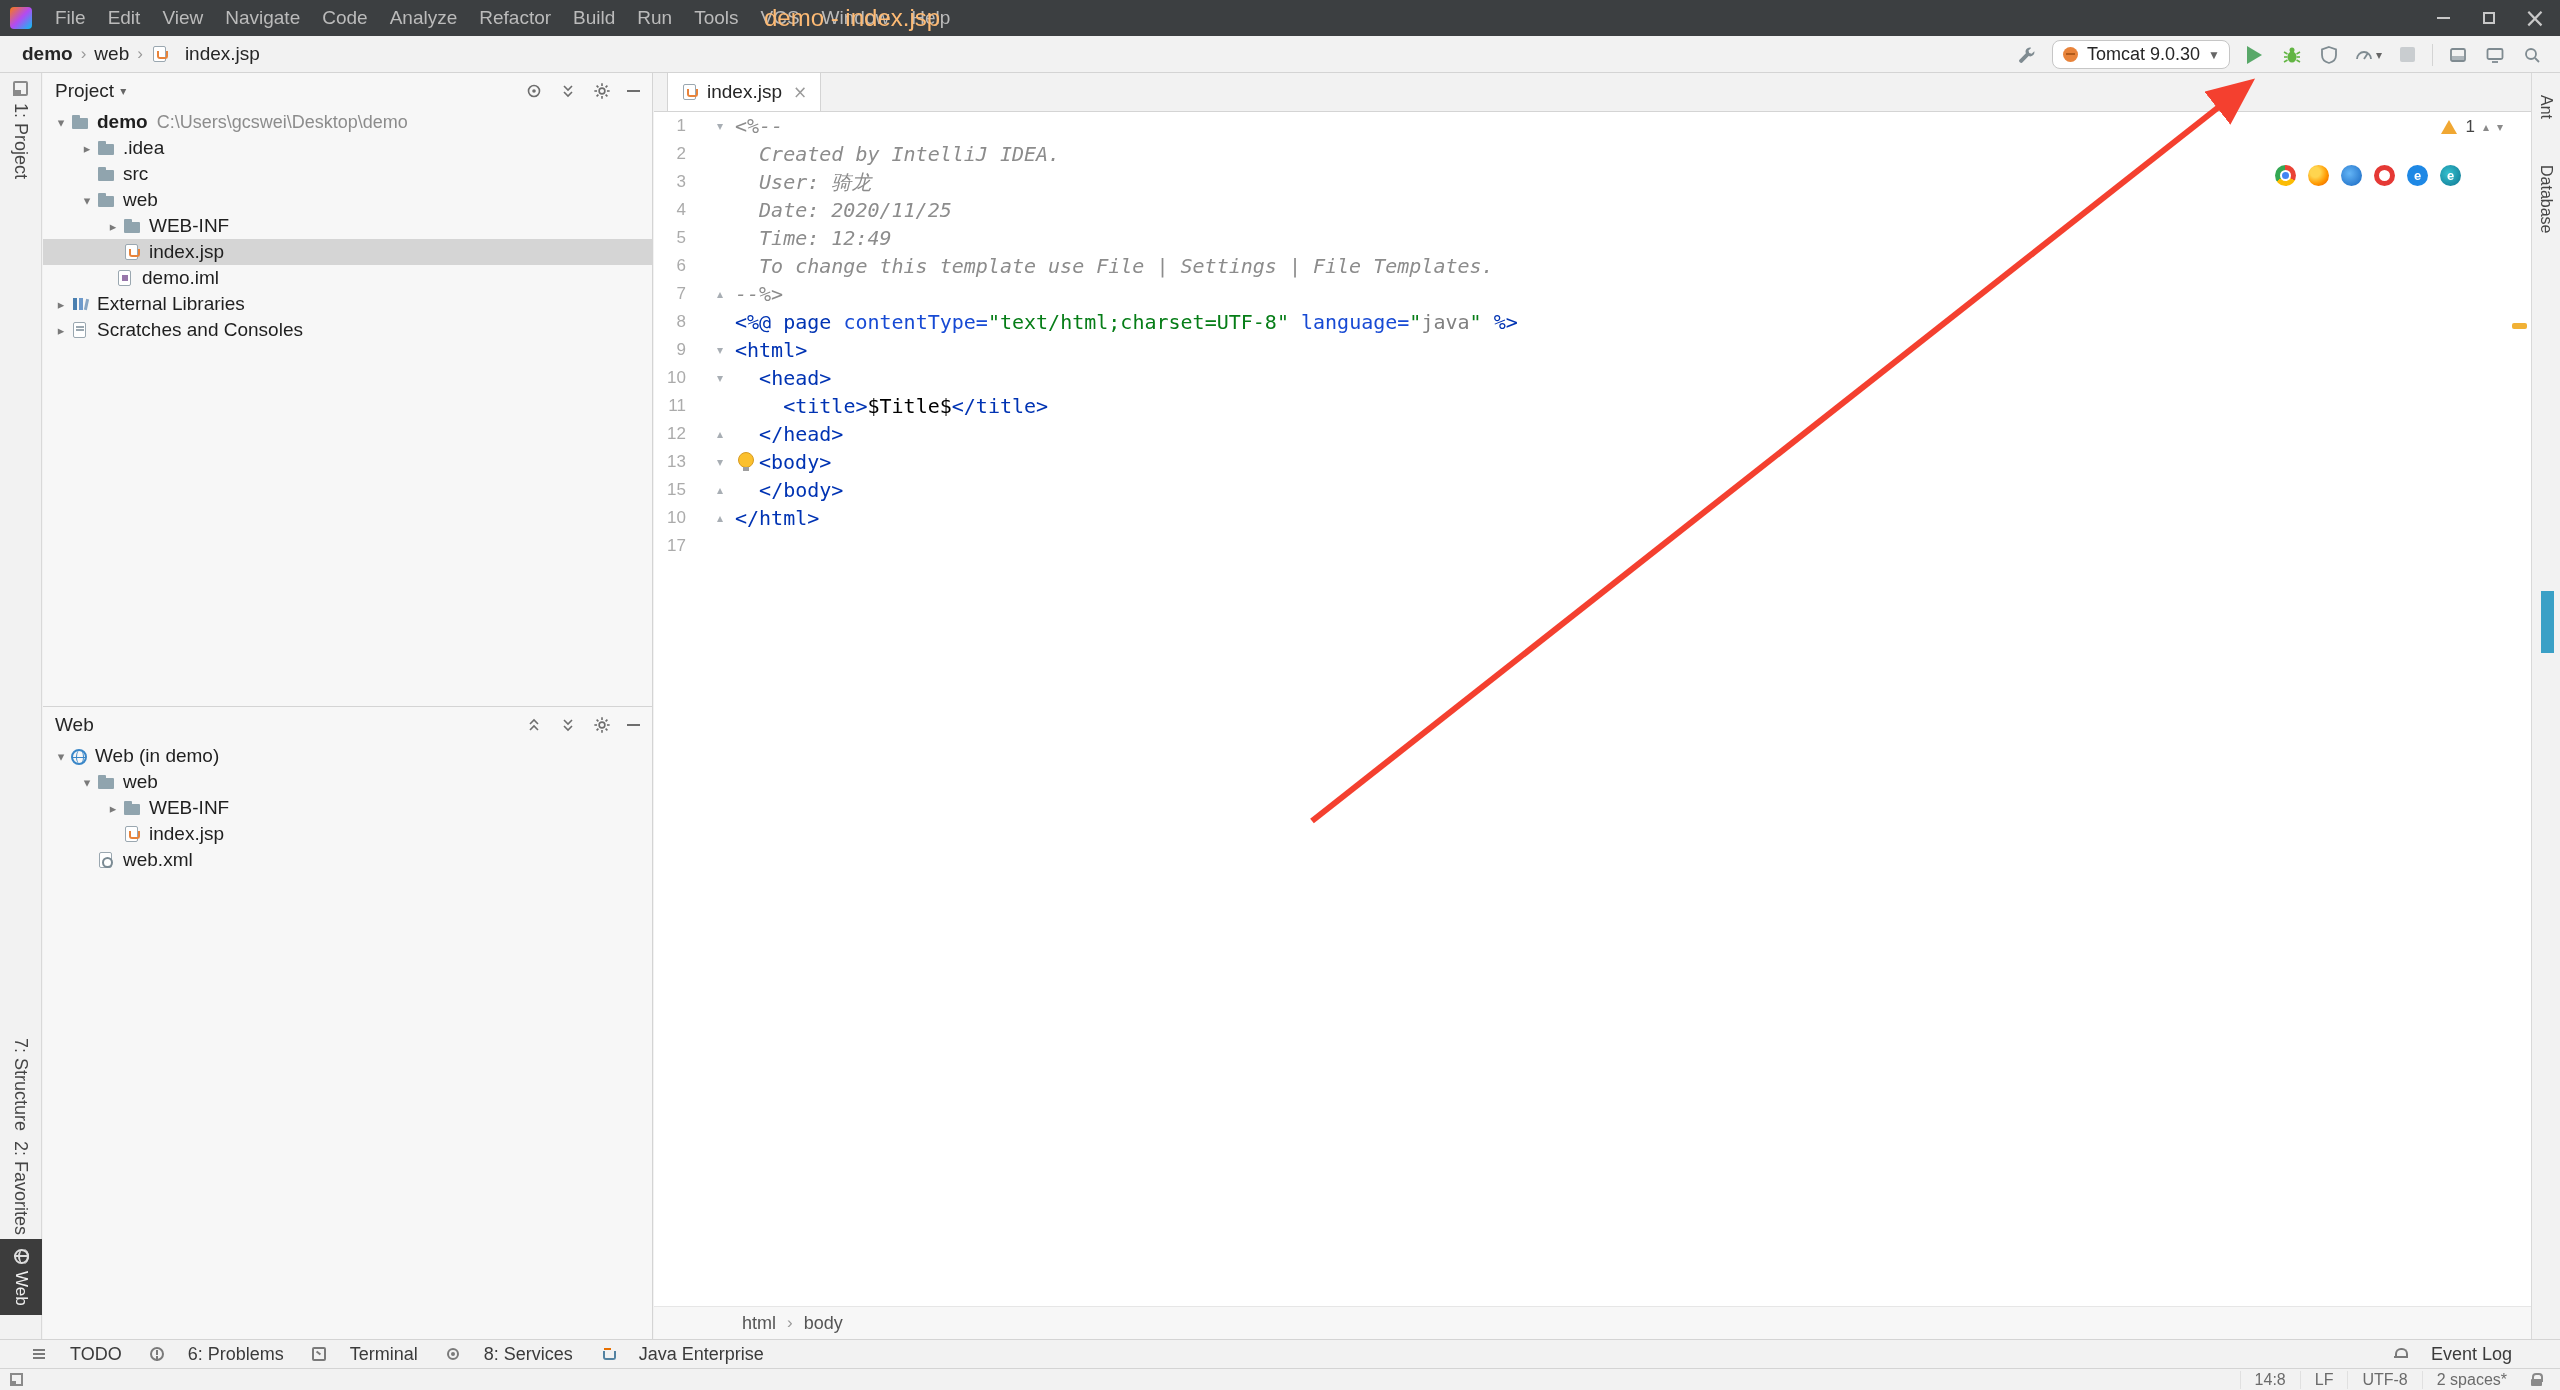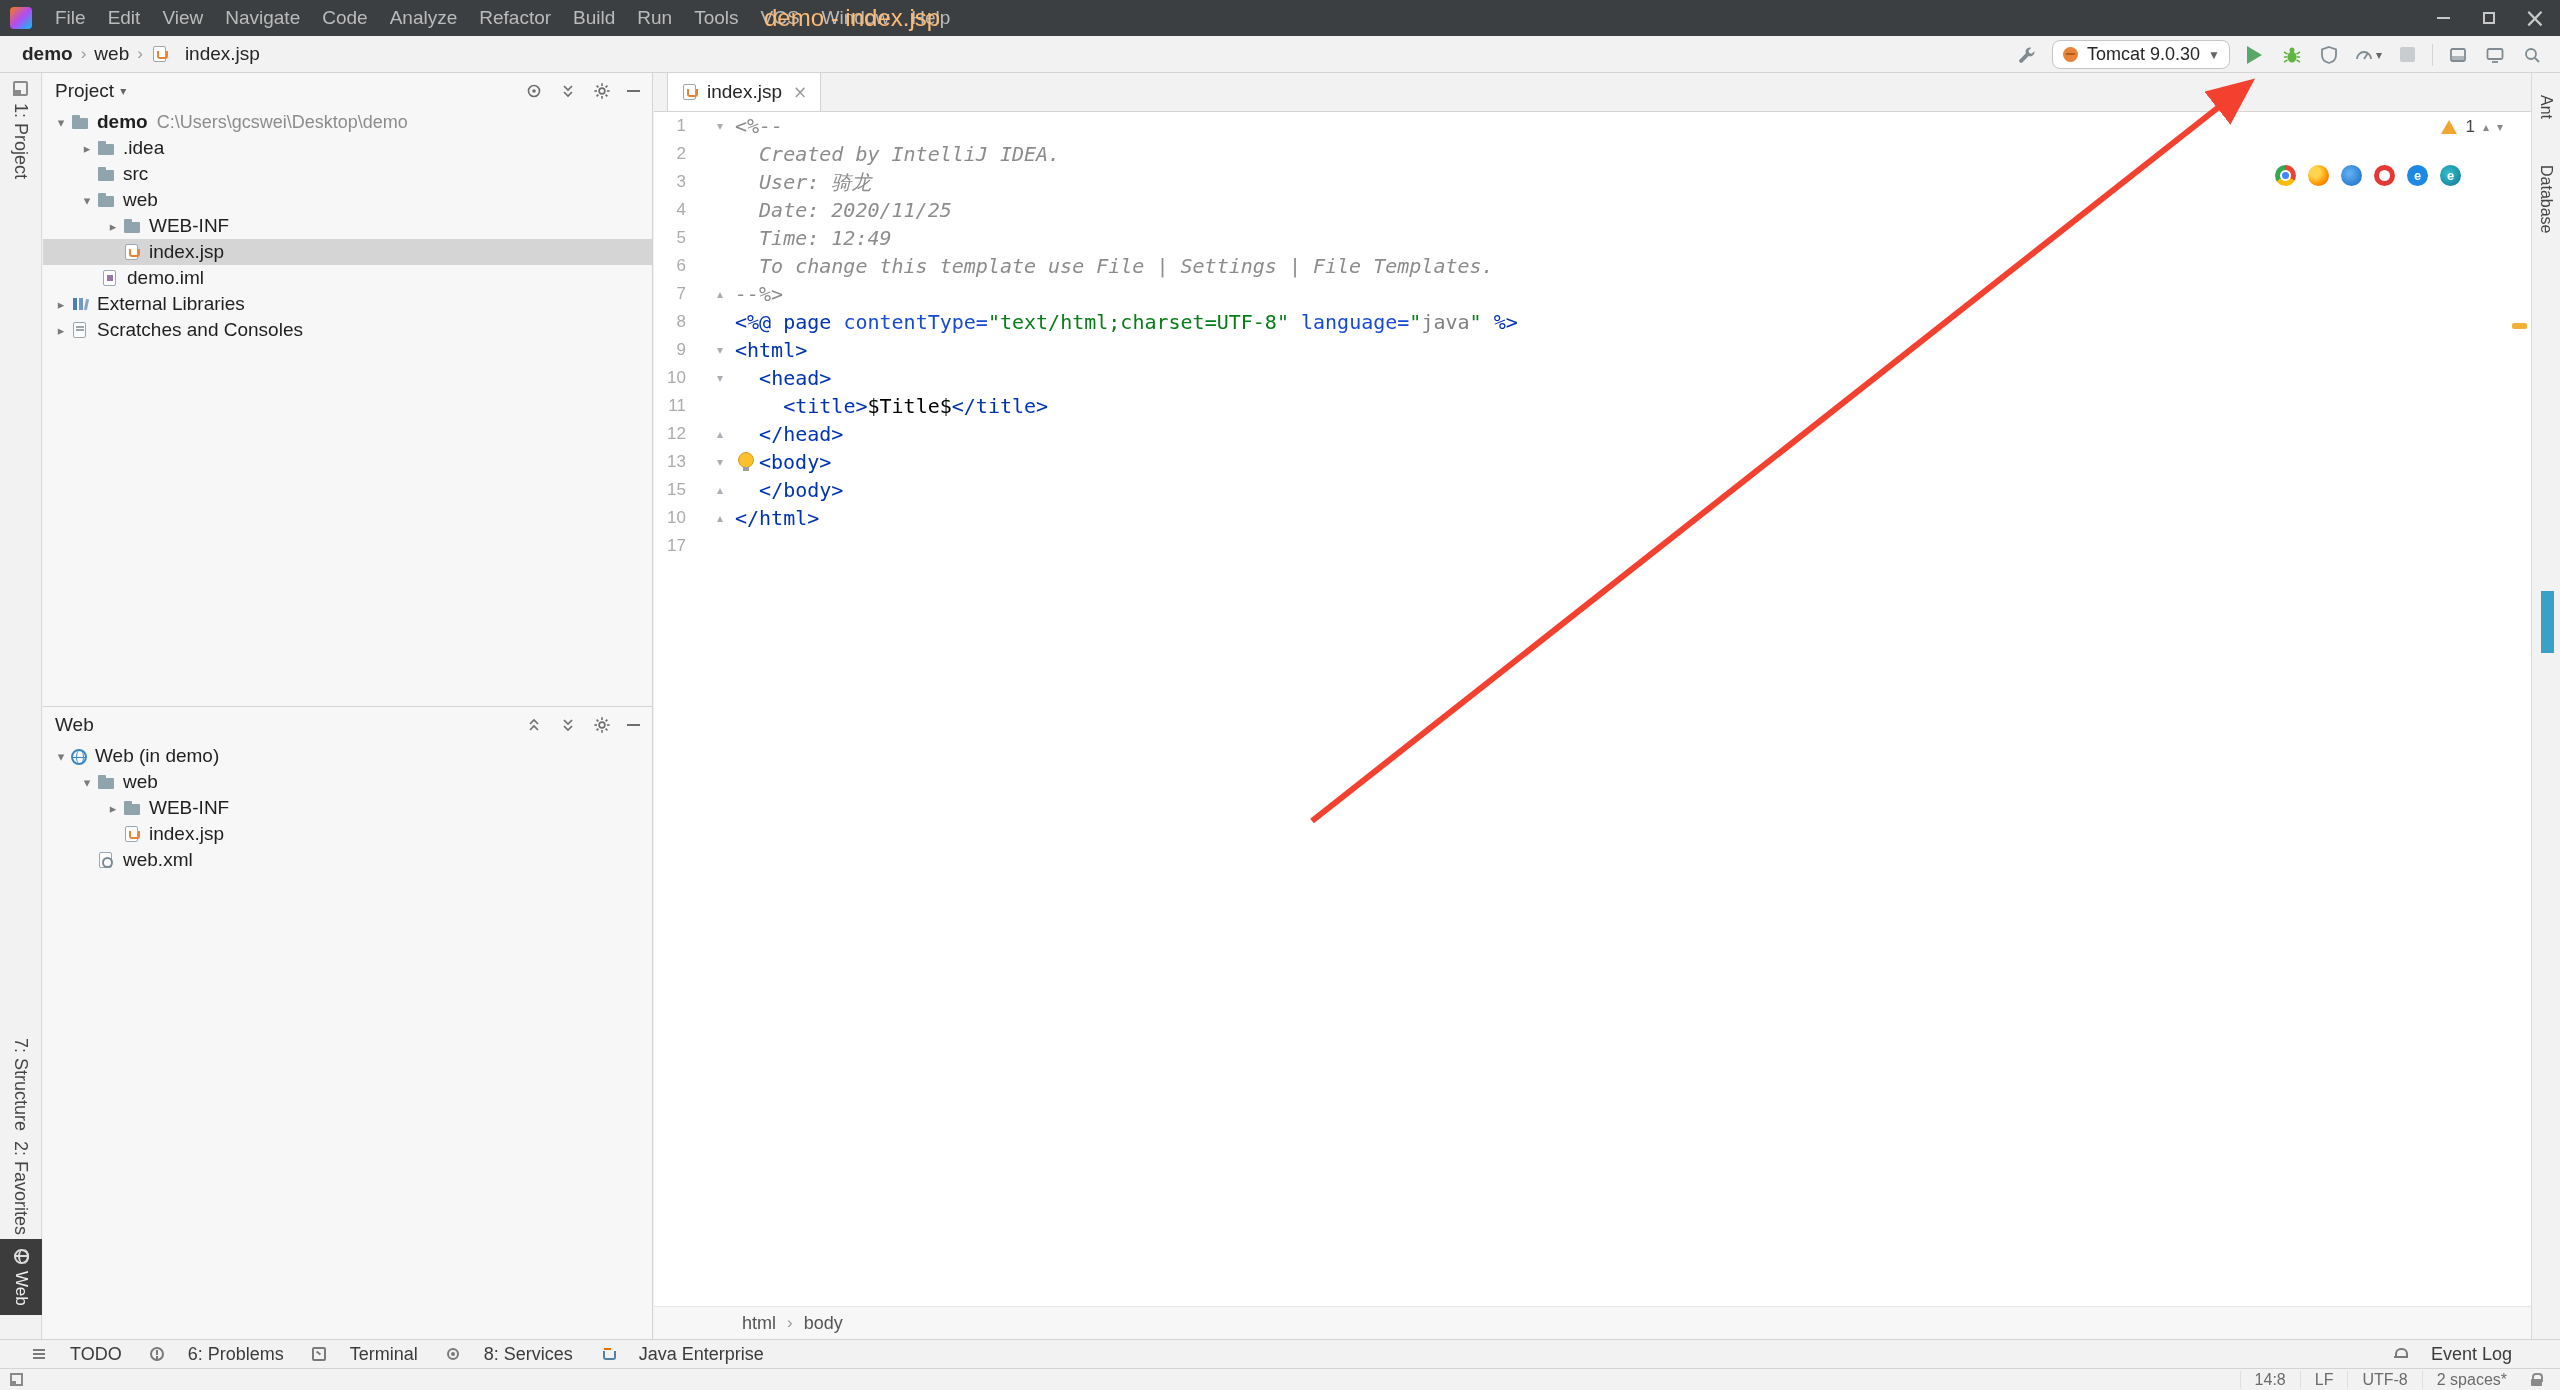--- a/index.html
+++ b/index.html
@@ -347,21 +347,21 @@
       <div class="tree-row" style="padding-left: 60px;">
         <span class="chev">▸</span>
         <span class="ti ti-folder"></span>
         <span class="tree-label">WEB-INF</span>
       </div>
       <div class="tree-row selected" style="padding-left: 60px;">
         <span class="chev"></span>
         <span class="ti ti-jsp"></span>
         <span class="tree-label">index.jsp</span>
       </div>
-      <div class="tree-row" style="padding-left: 38px;">
+      <div class="tree-row" style="padding-left: 53px;">
         <span class="chev"></span>
         <span class="ti ti-iml"></span>
         <span class="tree-label">demo.iml</span>
       </div>
       <div class="tree-row" style="padding-left: 8px;">
         <span class="chev">▸</span>
         <span class="ti ti-lib"></span>
         <span class="tree-label">External Libraries</span>
       </div>
       <div class="tree-row" style="padding-left: 8px;">

